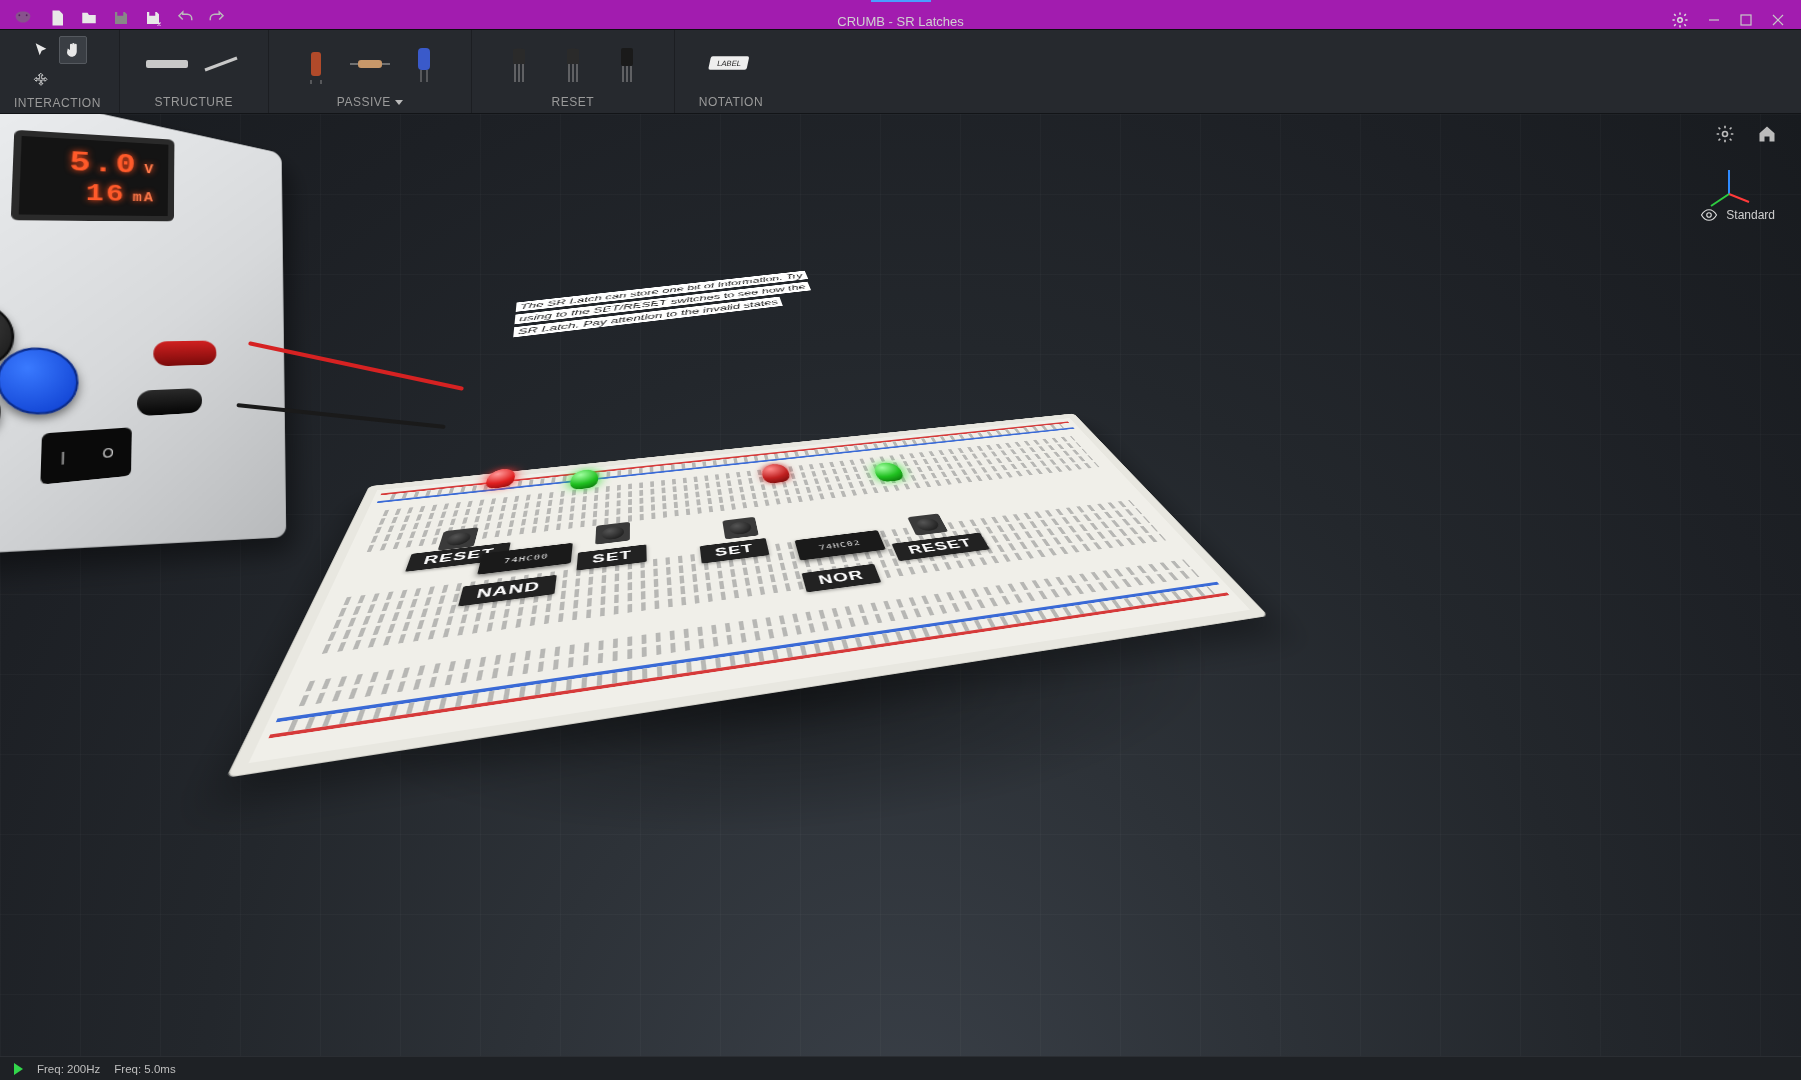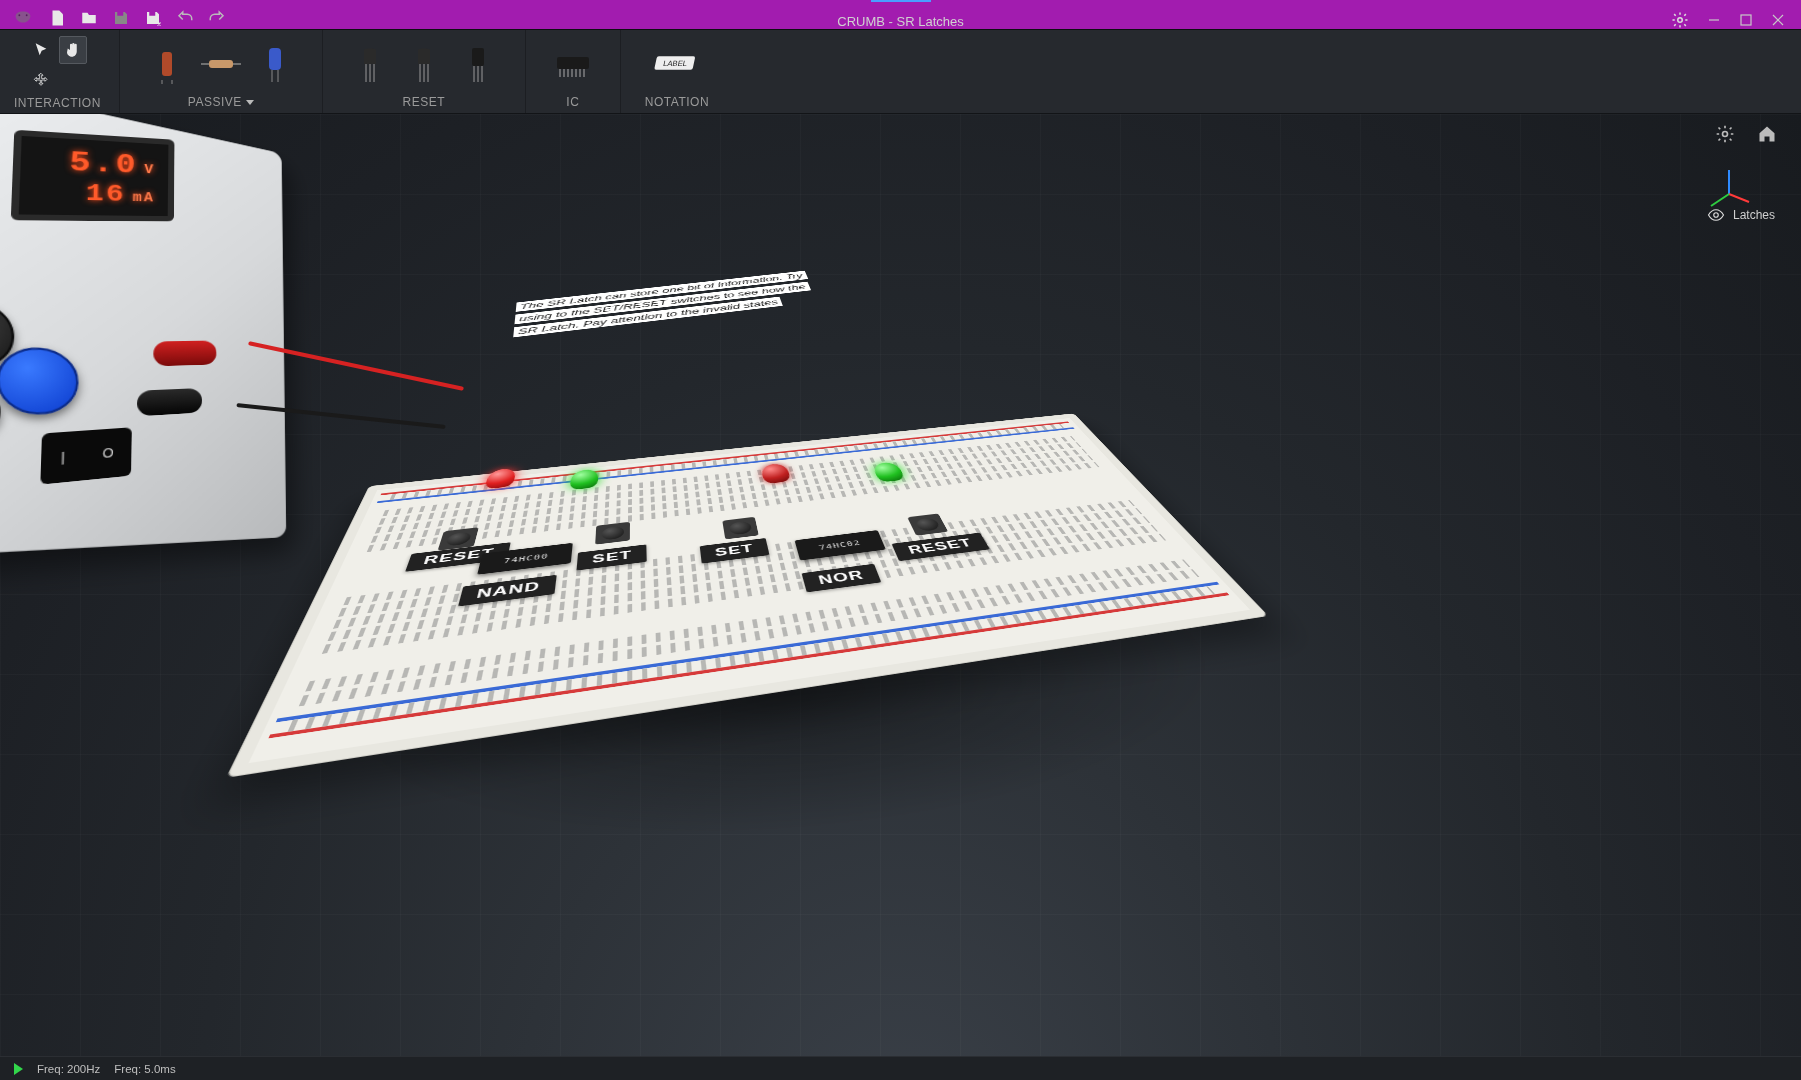--- a/index.html
+++ b/index.html
@@ -369,20 +369,35 @@
         <div class="tool-btn">
           <svg width="16" height="16" viewBox="0 0 24 24">
               <path d="M12 2l3 3h-2v5h5V8l3 3-3 3v-2h-5v5h2l-3 3-3-3h2v-5H5v2l-3-3 3-3v2h5V5H8z" fill="none" stroke="#e8e8e8" stroke-width="1.2"></path>
             </svg>
         </div>
       </div>
     </div>
     <div class="ribbon-group-label">INTERACTION</div>
   </div>
 
+  <div class="ribbon-group">
+    <div class="ribbon-group-items">
+      <div class="component-icon">
+        <svg width="46" height="24" viewBox="0 0 46 24">
+            <rect x="2" y="8" width="42" height="8" rx="2" fill="#c8c8c8"></rect>
+          </svg>
+      </div>
+      <div class="component-icon">
+        <svg width="40" height="20" viewBox="0 0 40 20">
+            <line x1="4" y1="16" x2="36" y2="4" stroke="#c8c8c8" stroke-width="3"></line>
+          </svg>
+      </div>
+    </div>
+    <div class="ribbon-group-label">STRUCTURE</div>
+  </div>
 
   <div class="ribbon-group">
     <div class="ribbon-group-items">
       <div class="component-icon">
         <svg width="30" height="40" viewBox="0 0 30 40">
             <rect x="10" y="8" width="10" height="24" rx="3" fill="#b04a2a"></rect>
             <line x1="10" y1="36" x2="10" y2="40" stroke="#888"></line>
             <line x1="20" y1="36" x2="20" y2="40" stroke="#888"></line>
           </svg>
       </div>
@@ -429,39 +444,20 @@
             <line x1="14" y1="22" x2="14" y2="38" stroke="#999"></line>
             <line x1="18" y1="22" x2="18" y2="38" stroke="#999"></line>
           </svg>
         </div>
     </div>
     <div class="ribbon-group-label">RESET</div>
   </div>
 
 
 
-  <div class="ribbon-group">
-    <div class="ribbon-group-items">
-      <div class="component-icon">
-          <svg width="44" height="30" viewBox="0 0 44 30">
-            <rect x="6" y="8" width="32" height="12" rx="2" fill="#1a1a1a"></rect>
-            <g stroke="#aaa" stroke-width="1">
-              <line x1="9" y1="20" x2="9" y2="28"></line>
-              <line x1="13" y1="20" x2="13" y2="28"></line>
-              <line x1="17" y1="20" x2="17" y2="28"></line>
-              <line x1="21" y1="20" x2="21" y2="28"></line>
-              <line x1="25" y1="20" x2="25" y2="28"></line>
-              <line x1="29" y1="20" x2="29" y2="28"></line>
-              <line x1="33" y1="20" x2="33" y2="28"></line>
-            </g>
-          </svg>
-        </div>
-    </div>
-    <div class="ribbon-group-label">IC</div>
-  </div>
 
   <div class="ribbon-group" style="border-right:none">
     <div class="ribbon-group-items">
       <div class="component-icon">
           <svg width="48" height="24" viewBox="0 0 48 24">
             <rect x="4" y="4" width="40" height="14" rx="2" fill="#eee" transform="skewX(-12)"></rect>
             <text x="12" y="14" font-size="8" fill="#222" transform="skewX(-12)">LABEL</text>
           </svg>
         </div>
     </div>
@@ -485,21 +481,21 @@
     <line x1="24" y1="30" x2="24" y2="6" stroke="#2e8bff" stroke-width="2"></line>
     <line x1="24" y1="30" x2="44" y2="38" stroke="#ff3a3a" stroke-width="2"></line>
     <line x1="24" y1="30" x2="6" y2="42" stroke="#2ecc40" stroke-width="2"></line>
   </svg>
 
   <div class="view-mode">
     <svg width="18" height="18" viewBox="0 0 24 24">
         <path d="M2 12s4-7 10-7 10 7 10 7-4 7-10 7S2 12 2 12z" fill="none" stroke="#ddd" stroke-width="1.5"></path>
         <circle cx="12" cy="12" r="3" fill="none" stroke="#ddd" stroke-width="1.5"></circle>
       </svg>
-    <span>Latches</span>
+    <span>Standard</span>
   </div>
 
   <div class="scene">
 
     <div class="psu">
       <div class="psu-body"></div>
       <div class="psu-display">
         <div class="seg big"><span>5.0</span><span class="seg-unit">V</span></div>
         <div class="seg sm"><span>16</span><span class="seg-unit">mA</span></div>
       </div>

